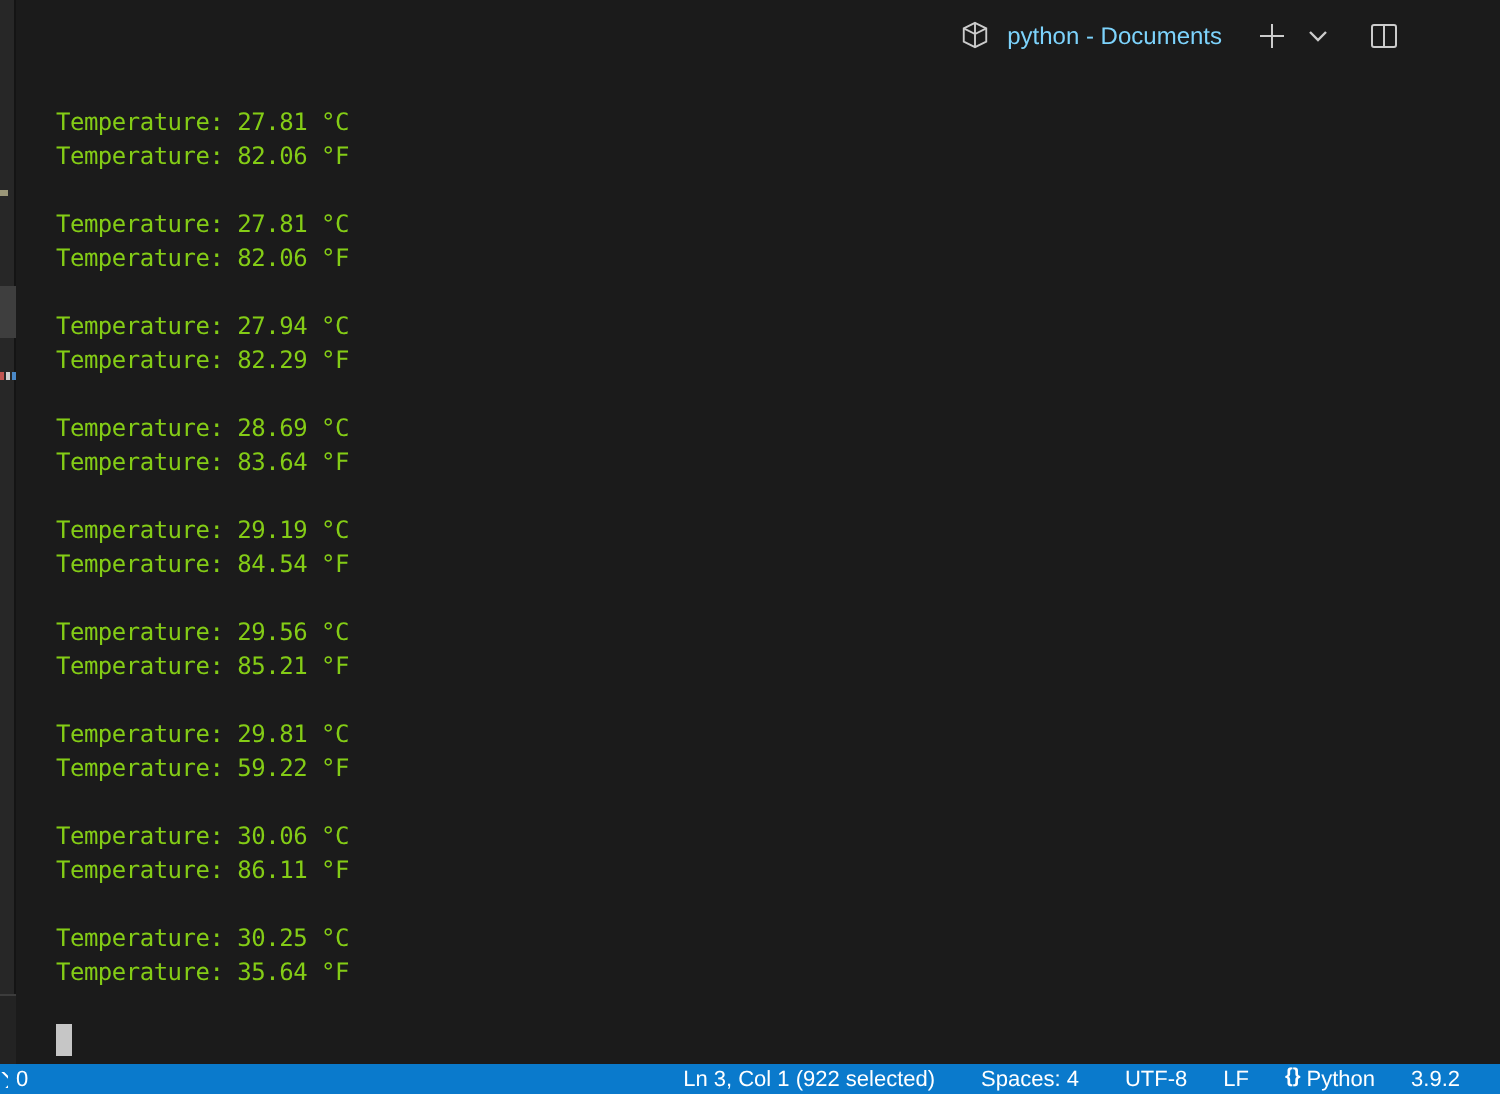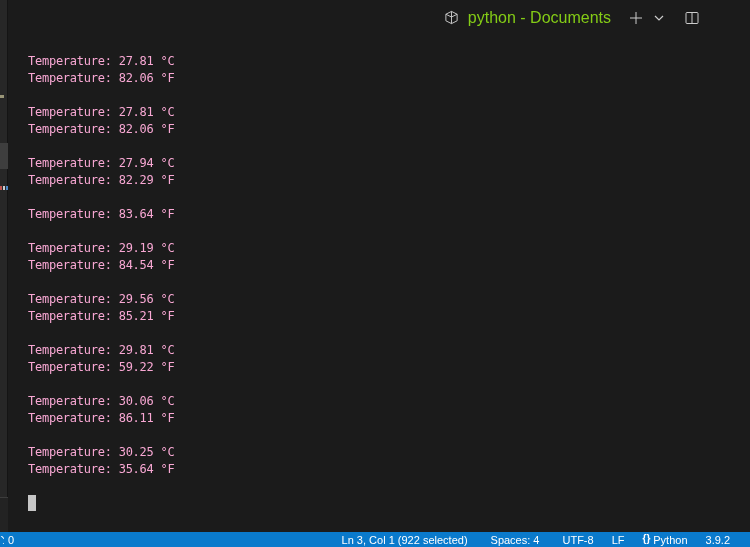--- a/index.html
+++ b/index.html
@@ -41,30 +41,30 @@
   .tab.active::after {
     content: ""; position: absolute; left: 0; right: 0; bottom: 5px;
     height: 1px; background: #e7e7e7;
   }
 
   .header-right {
     position: absolute; right: 50px; top: 0; height: 35px;
     display: flex; align-items: center; gap: 7px; color: #cccccc;
   }
   .profile-icon { width: 15px; height: 15px; margin-right: 2px; }
-  .profile-label { font-size: 16px; color: #84cc16; margin-right: 10px; }
+  .profile-label { font-size: 12px; color: #7dd3fc; margin-right: 10px; }
   .hdr-icon { width: 16px; height: 16px; display: flex; align-items: center; justify-content: center; color: #cccccc; cursor: pointer; }
   .split-icon { margin-left: 10px; }
 
   
   .terminal {
     padding: 18px 0 0 19px;
     font-family: "DejaVu Sans Mono", "Liberation Mono", monospace;
     font-size: 12px; letter-spacing: -0.25px; line-height: 17px;
-    color: #f9a8d4;
+    color: #84cc16;
   }
   .t-group { margin-bottom: 17px; }
   .t-line { height: 17px; white-space: pre; }
   .cursor-line { height: 17px; position: relative; }
   .t-cursor { position: absolute; left: 0px; top: 0; width: 8px; height: 16px; background: #c6c6c6; }
 
   
   .status-bar {
     position: absolute; left: 0; right: 0; bottom: 0; height: 15px;
     background: #0a7acc; color: #ffffff; display: flex; align-items: center;
@@ -136,20 +136,21 @@
       </div>
       <div class="t-group">
         <div class="t-line">Temperature: 27.81 °C</div>
         <div class="t-line">Temperature: 82.06 °F</div>
       </div>
       <div class="t-group">
         <div class="t-line">Temperature: 27.94 °C</div>
         <div class="t-line">Temperature: 82.29 °F</div>
       </div>
       <div class="t-group">
+        <div class="t-line">Temperature: 28.69 °C</div>
         <div class="t-line">Temperature: 83.64 °F</div>
       </div>
       <div class="t-group">
         <div class="t-line">Temperature: 29.19 °C</div>
         <div class="t-line">Temperature: 84.54 °F</div>
       </div>
       <div class="t-group">
         <div class="t-line">Temperature: 29.56 °C</div>
         <div class="t-line">Temperature: 85.21 °F</div>
       </div>

